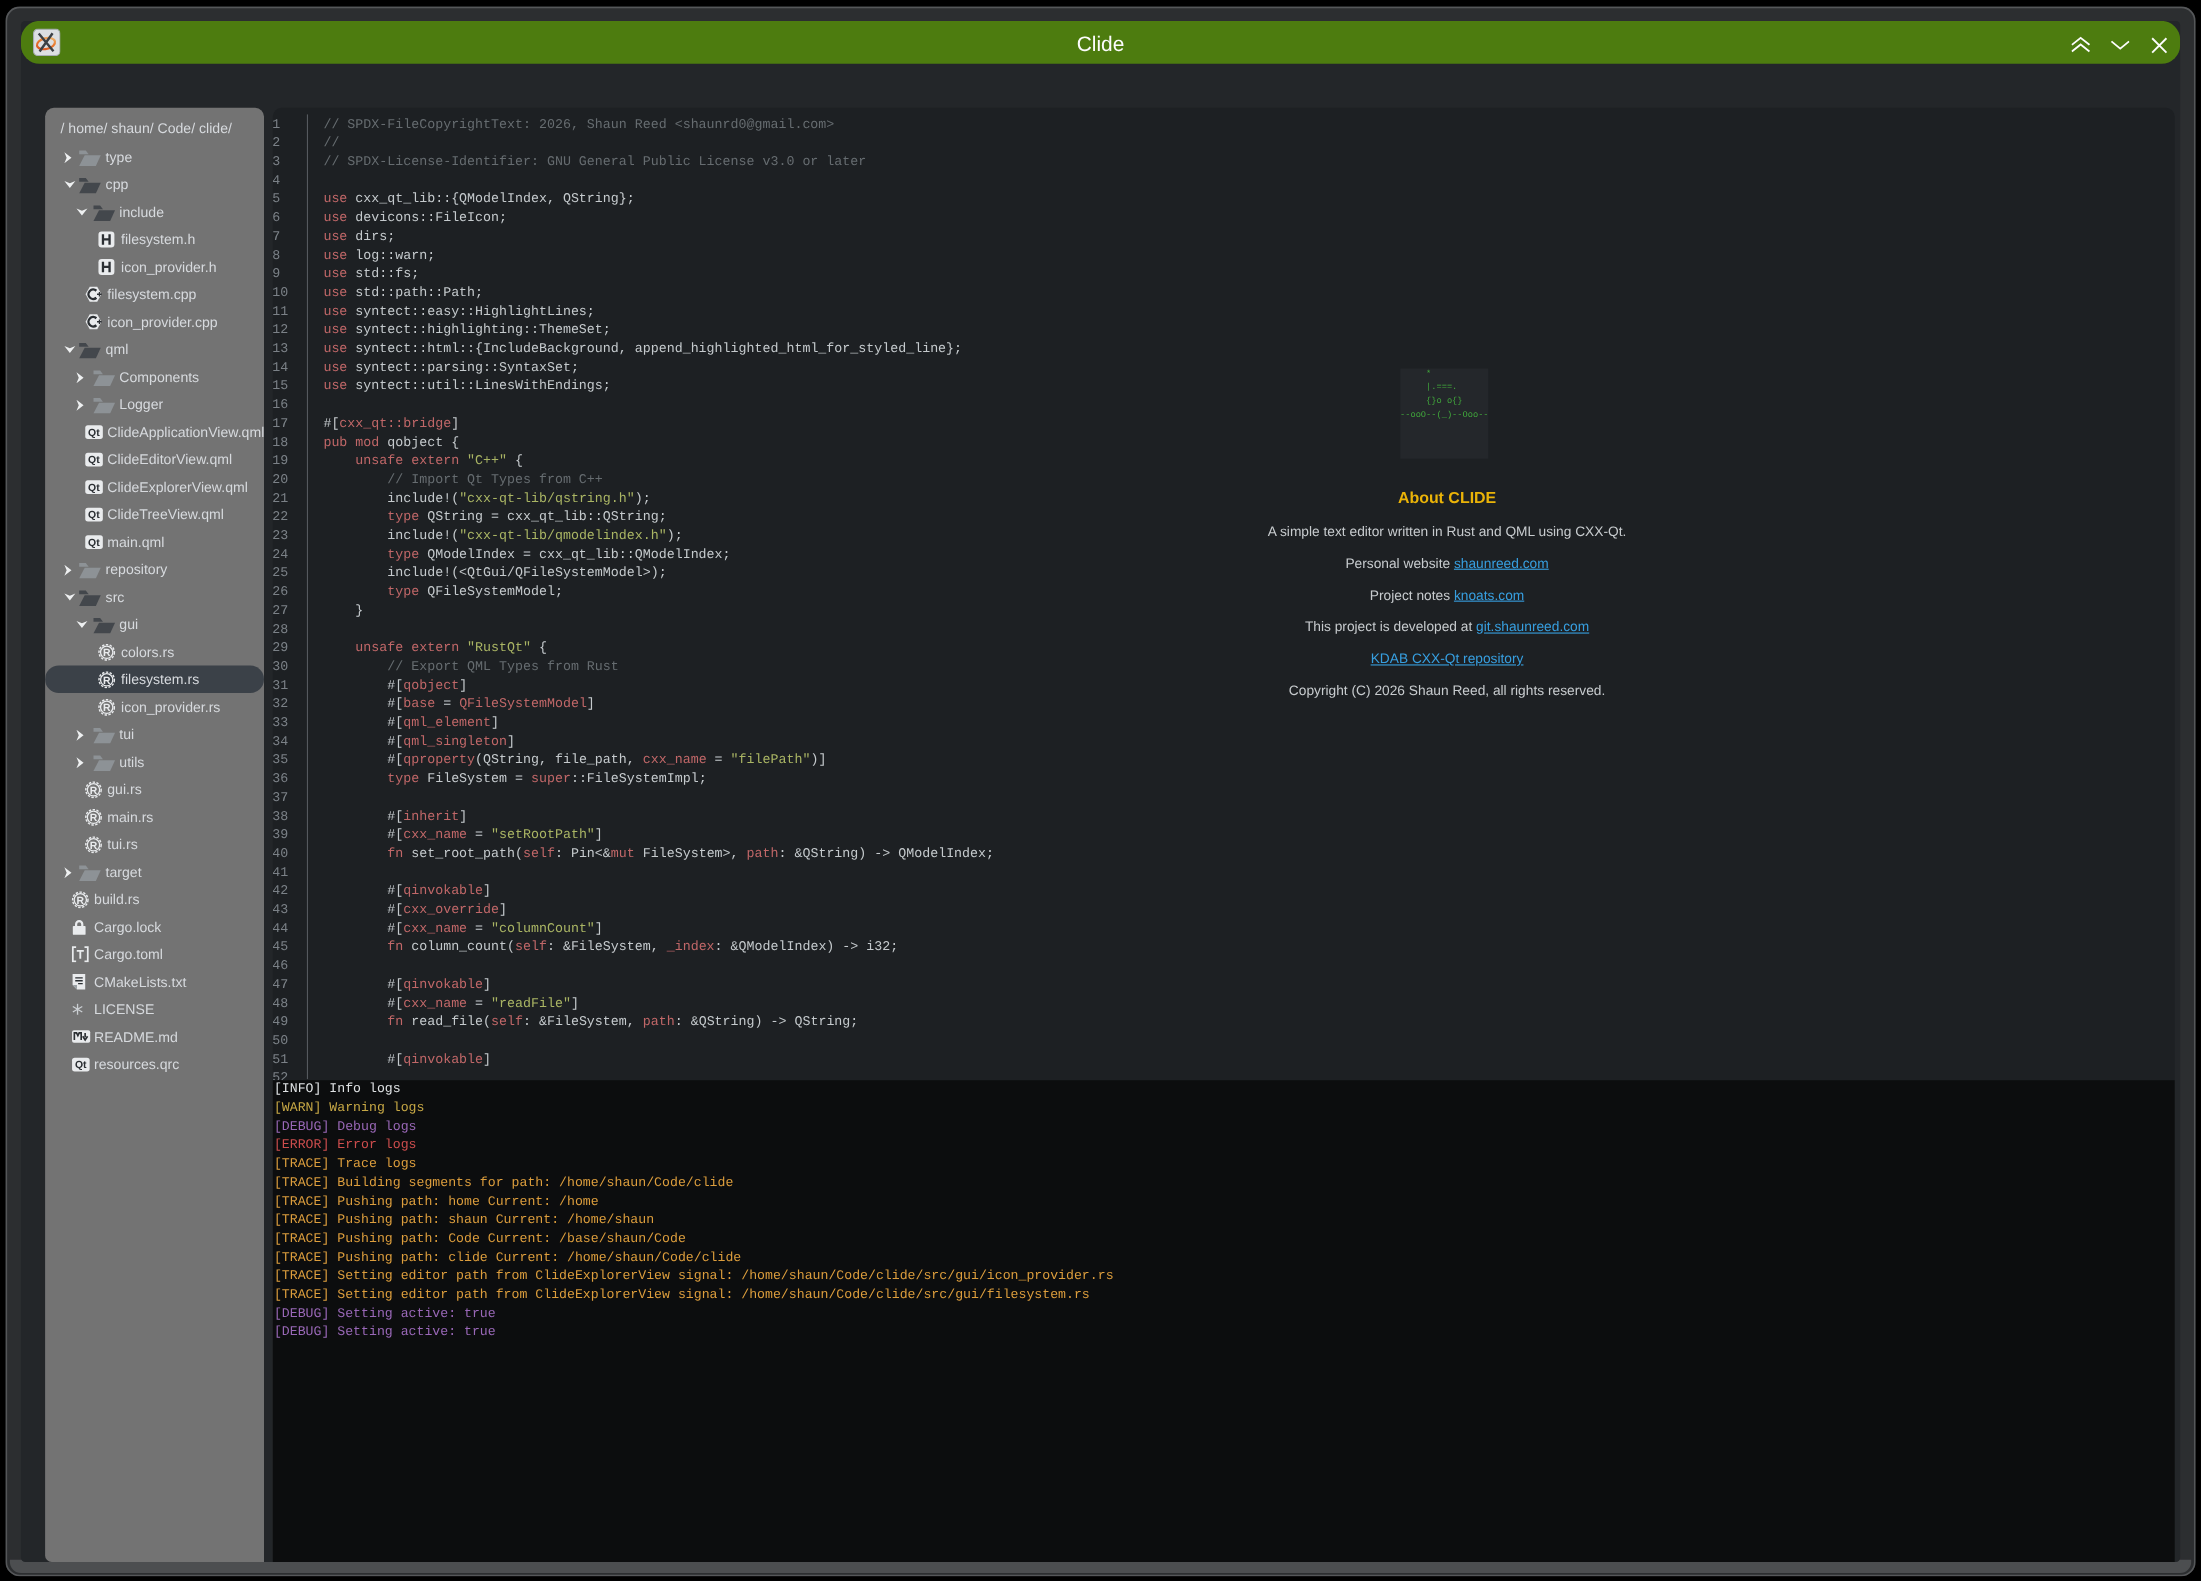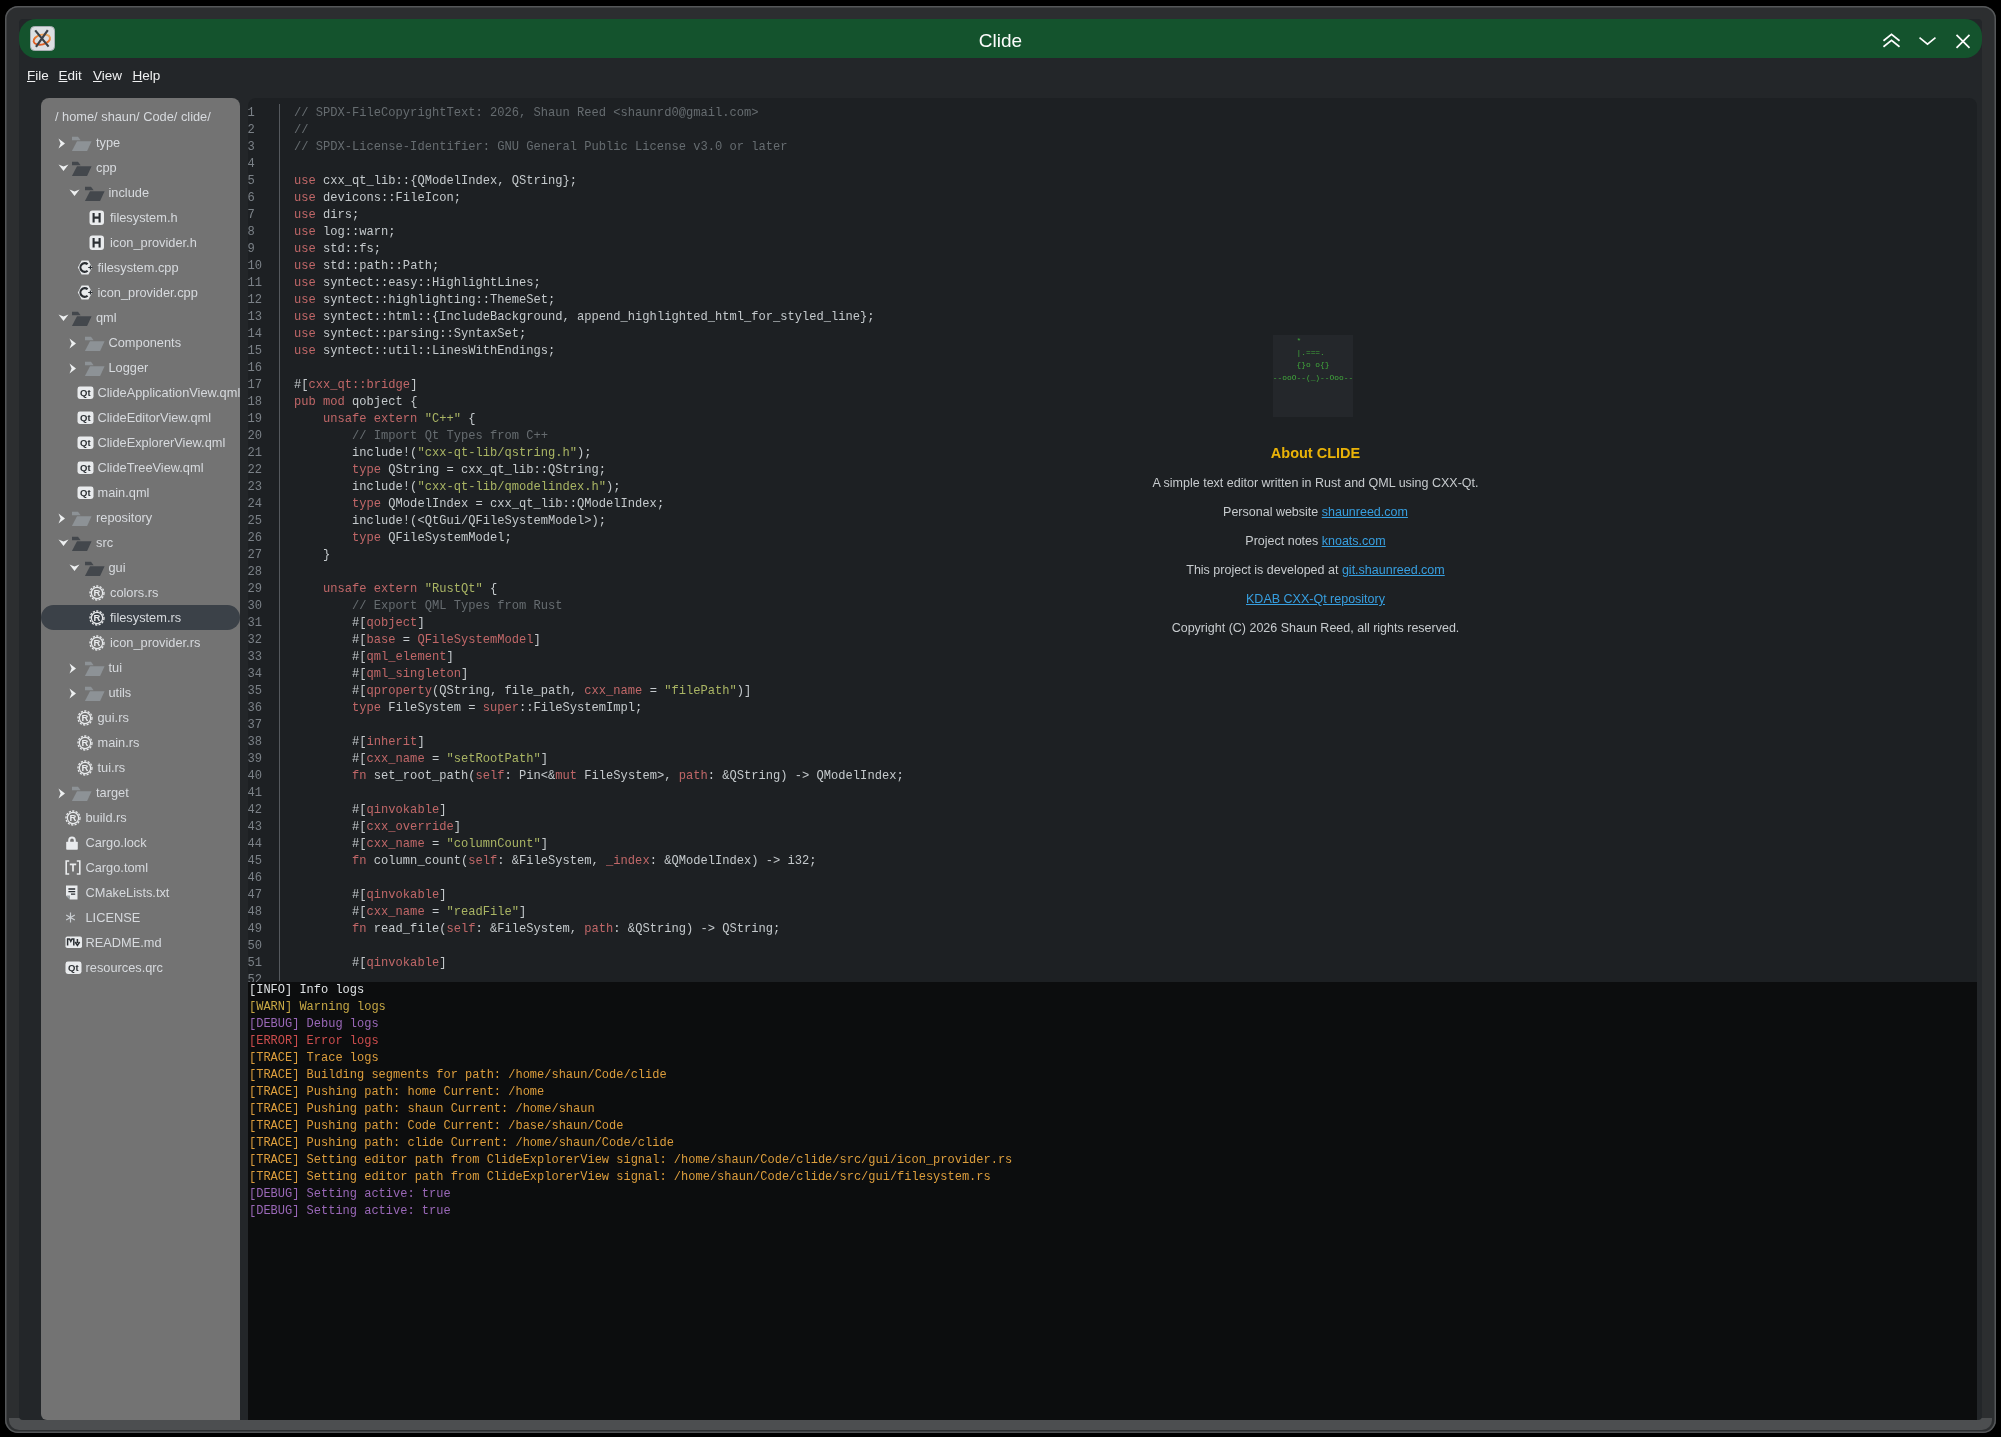--- a/index.html
+++ b/index.html
@@ -2,21 +2,21 @@
 <html><head>
 <meta charset="utf-8">
 <style>
   * { margin:0; padding:0; box-sizing:border-box; }
   html,body { width:2001px; height:1437px; background:#000; overflow:hidden; }
   body { font-family:"Liberation Sans", sans-serif; position:relative; }
   .frame { position:absolute; left:5px; top:6px; width:1991px; height:1427px;
            background:#2c2e30; border-radius:13px; box-shadow: inset 0 0 0 1.5px #555759; }
   .content { position:absolute; left:19px; top:19px; width:1963px; height:1401px;
              background:#232629; border-radius:4px; overflow:hidden; }
-  .titlebar { position:absolute; left:0; top:0; width:100%; height:39px; background:#14532d;border-radius:17px; }
+  .titlebar { position:absolute; left:0; top:0; width:100%; height:39px; background:#4d7c0f;border-radius:17px; }
   .title { position:absolute; left:0; top:1.5px; width:100%; height:39px; line-height:39px;
            text-align:center; color:#fcfcfc; font-size:19px; }
   .appicon { position:absolute; left:11px; top:7px; width:25px; height:25px; }
   .winbtns { position:absolute; right:11px; top:2px; height:39px; display:flex; align-items:center; gap:19px; }
   .menubar { position:absolute; left:0; top:39px; width:100%; height:38px; background:#232629; }
   .menubar span { position:absolute; top:0; height:38px; line-height:36px; font-size:13.5px; color:#eff0f1; }
   .menubar .m1{left:8px;} .menubar .m2{left:39.5px;} .menubar .m3{left:74px;} .menubar .m4{left:113.5px;}
   .tree { position:absolute; left:22px; top:79px; width:198.5px; height:1322px; background:#737373;
           border-radius:8px 8px 0 6px; overflow:hidden; }
   .editor { position:absolute; left:229px; top:79px; width:1729px; height:883.5px; background:#1d2023;
@@ -68,26 +68,20 @@
       <svg width="17" height="17" viewBox="0 0 17 17">
           <path d="M0.5 8.8 L8.5 2.4 L16.5 8.8 M0.5 14.8 L8.5 8.4 L16.5 14.8" fill="none" stroke="#fcfcfc" stroke-width="1.7"></path>
         </svg>
       <svg width="17" height="17" viewBox="0 0 17 17">
           <path d="M0.5 5.6 L8.5 12.2 L16.5 5.6" fill="none" stroke="#fcfcfc" stroke-width="1.7"></path>
         </svg>
       <svg width="16" height="16" viewBox="0 0 16 16">
           <path d="M1.5 1.8 L14.5 14.8 M14.5 1.8 L1.5 14.8" fill="none" stroke="#fcfcfc" stroke-width="1.7"></path>
         </svg>
     </div>
-  </div>
-  <div class="menubar">
-    <span class="m1"><u>F</u>ile</span>
-    <span class="m2"><u>E</u>dit</span>
-    <span class="m3"><u>V</u>iew</span>
-    <span class="m4"><u>H</u>elp</span>
   </div>
   <div class="tree">
 <div class="trow" style="top:6px">
         <span class="lbl" style="left:14px">/ home/ shaun/ Code/ clide/</span>
       </div>
 <div class="trow" style="top:32.0px">
         <svg class="ar" style="left:16.5px;top:7.5px" width="8" height="11" viewBox="0 0 8 11">
           <path d="M0.5,0.5 L7,5.5 L0.5,10.5 L2.6,5.5 Z" fill="#eef0f1"></path>
         </svg>
         <svg class="ic" style="left:29.5px;top:6px" width="21" height="15.2" viewBox="0 0 21 15.2">

